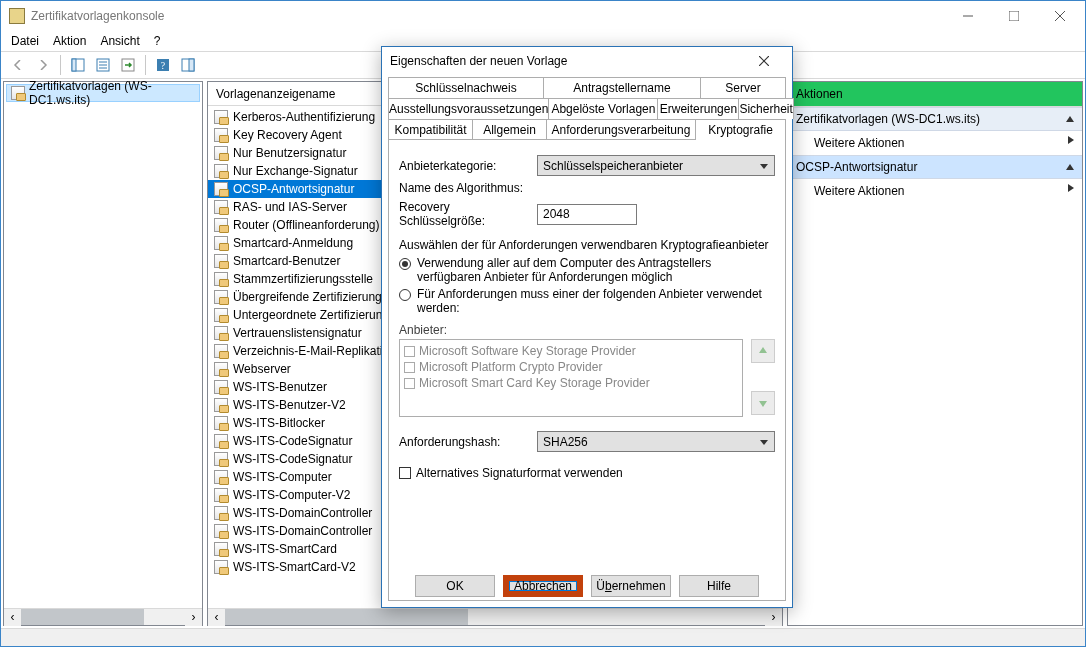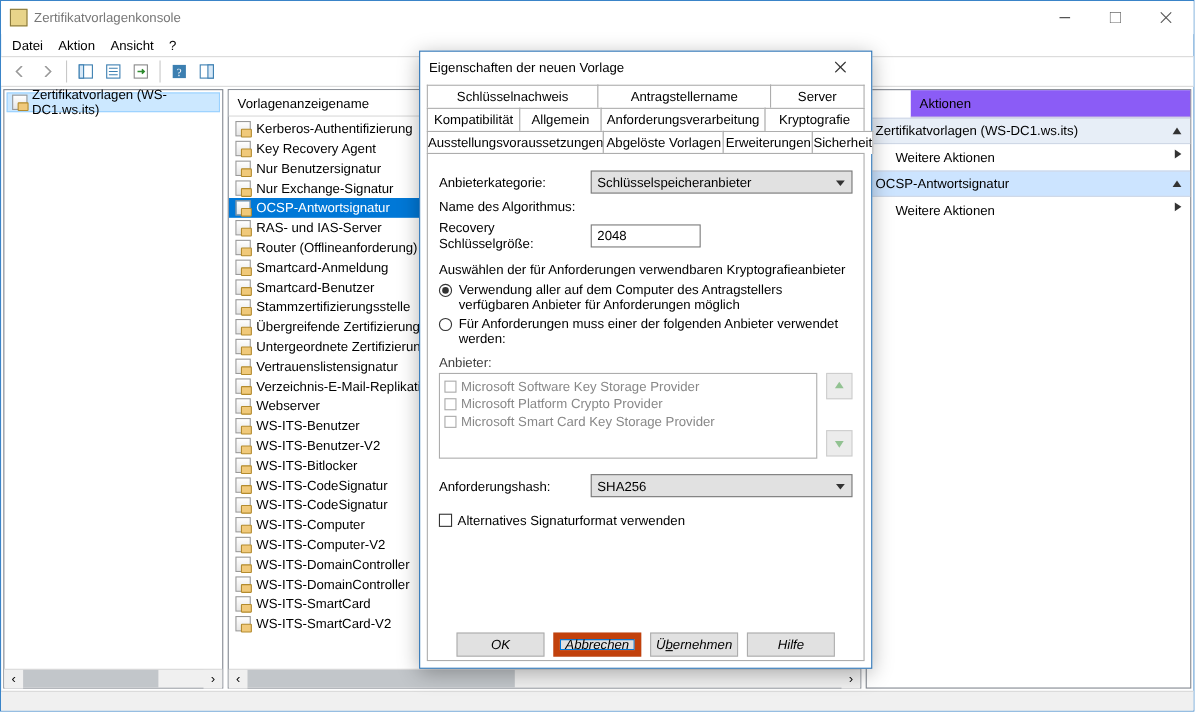--- a/index.html
+++ b/index.html
@@ -21,21 +21,21 @@
 .tree-row { display:flex; align-items:center; height:18px; padding:2px 4px; gap:4px; background:#cce8ff; border:1px solid #99d1ff; margin:2px;}
 .cert-ico { width:14px; height:14px; background:linear-gradient(#fff,#e6e6e6); border:1px solid #999; position:relative;}
 .cert-ico::after{content:""; position:absolute;right:-2px;bottom:-2px;width:8px;height:6px;background:#f0c97a;border:1px solid #b38b2e;border-radius:1px;}
 .list-pane { flex: 1; display:flex; flex-direction:column; }
 .list-header { height: 24px; border-bottom: 1px solid #d9d9d9; display:flex; align-items:center; padding:0 8px; background:#fff; font-weight:400;}
 .list-body { flex:1; overflow:hidden; padding:2px 0;}
 .list-row { display:flex; align-items:center; height:18px; padding:0 6px; gap:5px; white-space:nowrap;}
 .list-row.sel { background:#0078d7; color:#fff; }
 .list-row .cert-ico { flex:0 0 14px; }
 .actions-pane { width: 296px; display:flex; flex-direction:column; }
-.actions-title { padding: 5px 8px; font-weight:400; background:#8b5cf6; border-bottom:1px solid #d9d9d9;margin-left:40px;}
+.actions-title { padding: 5px 8px; font-weight:400; background:#22c55e; border-bottom:1px solid #d9d9d9;}
 .act-hdr { background:#e7eef7; border-top:1px solid #cfd8e6; border-bottom:1px solid #cfd8e6; padding:4px 8px; display:flex; justify-content:space-between; align-items:center;}
 .act-hdr.sel { background:#cce4ff; }
 .act-row { padding:5px 8px 5px 26px; display:flex; justify-content:space-between; }
 .tri { width:0; height:0; border-left:4px solid transparent; border-right:4px solid transparent; border-bottom:6px solid #333;}
 .rtri { width:0; height:0; border-top:4px solid transparent; border-bottom:4px solid transparent; border-left:6px solid #333;}
 .scrollbar-h { height:17px; background:#f0f0f0; border-top:1px solid #d9d9d9; display:flex; align-items:center;}
 .sb-btn { width:17px; height:17px; display:flex; align-items:center; justify-content:center; background:#f0f0f0;}
 .sb-track { flex:1; height:100%; position:relative;}
 .sb-thumb { position:absolute; height:100%; background:#c2c6ca; }
 
@@ -61,21 +61,21 @@
 .radio.checked::after{content:"";position:absolute;left:2px;top:2px;width:6px;height:6px;background:#333;border-radius:50%;}
 .radio-label { flex:1; line-height:14px;}
 .providers-label { color:#404040; margin-top:8px;}
 .providers-box { border:1px solid #adadad; background:#fff; height:78px; padding:3px 4px; color:#888; margin-top:2px;}
 .prov-row { display:flex; align-items:center; gap:4px; line-height:16px;}
 .cbx { width:11px; height:11px; border:1px solid #aaa; flex:0 0 11px;}
 .udbtn { width:24px; height:24px; border:1px solid #adadad; background:#e1e1e1; display:flex; align-items:center; justify-content:center;}
 .udbtn.disabled { opacity:.6;}
 .checkbox-row { display:flex; align-items:center; gap:5px; margin-top:14px;}
 .cbox { width:12px; height:12px; border:1px solid #333; flex:0 0 12px;}
-.dlg-btns { position:absolute; left:0; right:0; bottom:10px; display:flex; justify-content:center; gap:8px;font-style:italic;}
+.dlg-btns { position:absolute; left:0; right:0; bottom:10px; display:flex; justify-content:center; gap:8px;}
 .dbtn { width:80px; height:22px; border:1px solid #adadad; background:#e1e1e1; display:flex; align-items:center; justify-content:center; font-size:12px;}
 .dbtn.focus { border:6px solid #c2410c; box-shadow:0 0 0 1px #0078d7 inset;}
 .underline-char { text-decoration: underline; }
 .tool-arrow{width:10px;height:10px;}
 .statusbar { height:18px; border-top:1px solid #d9d9d9; background:#f0f0f0;}
 </style>
 </head>
 <body>
 
 <div class="window">
@@ -326,30 +326,30 @@
           </svg>
         </div>
     </div>
     <div class="tabs-area">
       <div class="tabs-row">
         <div class="tab" style="flex:0 0 156px"><span>Schlüsselnachweis</span></div>
         <div class="tab" style="flex:0 0 158px"><span>Antragstellername</span></div>
         <div class="tab" style="flex:1"><span>Server</span></div>
       </div>
       <div class="tabs-row">
+        <div class="tab" style="flex:0 0 148px"><span>Ausstellungsvoraussetzungen</span></div>
+        <div class="tab" style="flex:0 0 110px"><span>Abgelöste Vorlagen</span></div>
+        <div class="tab" style="flex:0 0 82px"><span>Erweiterungen</span></div>
+        <div class="tab" style="flex:1"><span>Sicherheit</span></div>
+      </div>
+      <div class="tabs-row">
         <div class="tab" style="flex:0 0 85px"><span>Kompatibilität</span></div>
         <div class="tab" style="flex:0 0 75px"><span>Allgemein</span></div>
         <div class="tab" style="flex:0 0 150px"><span>Anforderungsverarbeitung</span></div>
         <div class="tab active" style="flex:1"><span>Kryptografie</span></div>
-      </div>
-      <div class="tabs-row">
-        <div class="tab" style="flex:0 0 148px"><span>Ausstellungsvoraussetzungen</span></div>
-        <div class="tab" style="flex:0 0 110px"><span>Abgelöste Vorlagen</span></div>
-        <div class="tab" style="flex:0 0 82px"><span>Erweiterungen</span></div>
-        <div class="tab" style="flex:1"><span>Sicherheit</span></div>
       </div>
 
       <div class="tabpanel">
         <div class="frow">
           <div class="flabel">Anbieterkategorie:</div>
           <div class="fselect">
               <span>Schlüsselspeicheranbieter</span>
             </div>
         </div>
         <div class="frow">

